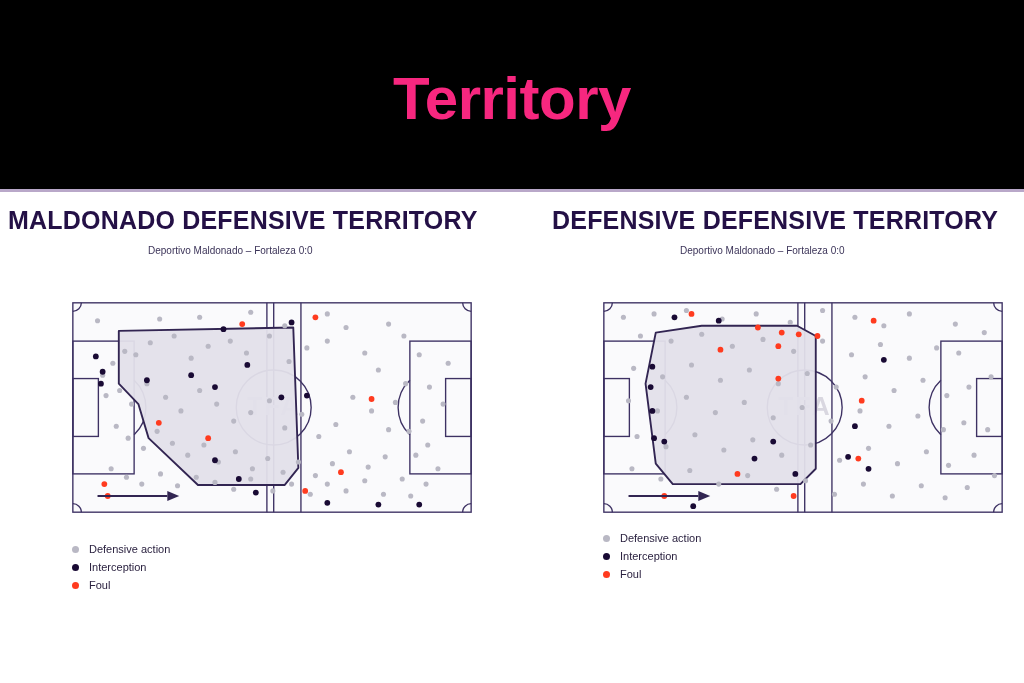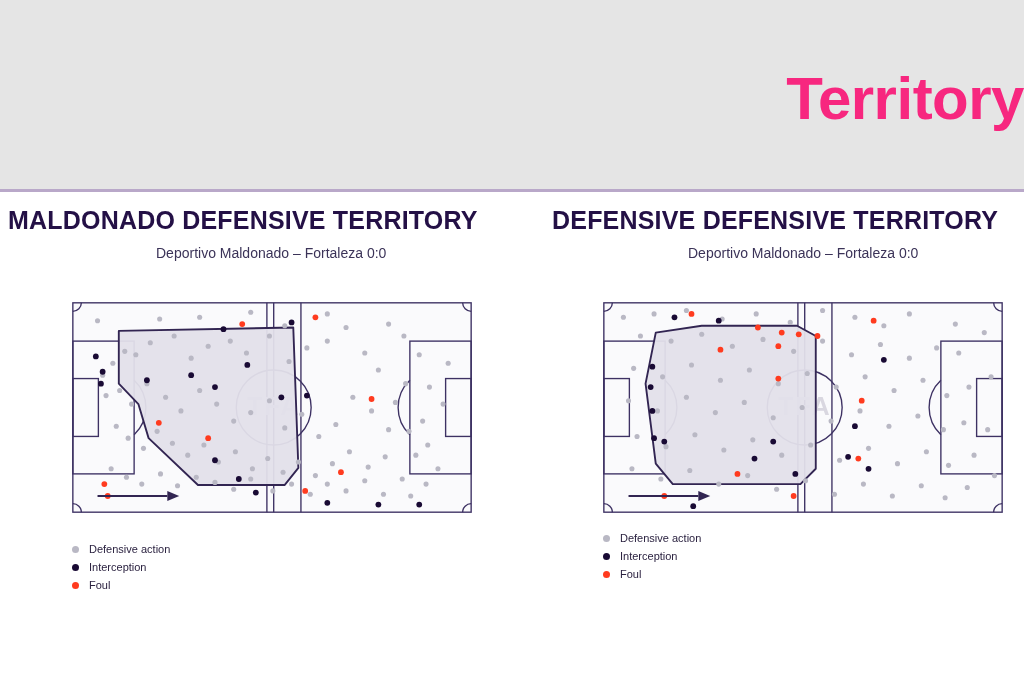--- a/index.html
+++ b/index.html
@@ -7,22 +7,22 @@
   body{
     width:1024px;height:683px;
     background:#ffffff;
     font-family:"Liberation Sans", sans-serif;
     overflow:hidden;
     position:relative;
   }
   
   .banner{
     position:absolute;left:0;top:0;width:1024px;height:189px;
-    background:#e5e5e5;
-    display:flex;align-items:center;justify-content:flex-end;
+    background:#000000;
+    display:flex;align-items:center;justify-content:center;
   }
   .banner-title{
     font-size:60px;font-weight:bold;color:#f7277f;
     letter-spacing:-0.5px;line-height:1;
     font-family:"Liberation Sans", sans-serif;
     margin-top:8px;
   }
   .banner-rule{
     position:absolute;left:0;top:189px;width:1024px;height:3px;
     background:#b9a8c9;
@@ -34,23 +34,22 @@
   .panel-title{
     position:absolute;top:14px;
     font-size:25px;font-weight:bold;color:#241046;
     letter-spacing:0.2px;white-space:nowrap;
     font-family:"Liberation Sans", sans-serif;
   }
   .panel-left .panel-title{left:8px;text-align:center;}
   .panel-right .panel-title{left:12px;}
   .panel-sub{
     position:absolute;top:53px;
-    font-size:14px;color:#3b3358;white-space:nowrap;
+    font-size:10px;color:#3b3358;white-space:nowrap;
     font-family:"Liberation Sans", sans-serif;
-    margin-left:8px;
   }
   .panel-left .panel-sub{left:148px;}
   .panel-right .panel-sub{left:140px;}
   
   .pitch-wrap{position:absolute;}
   .pitch-left{left:72px;top:94px;}
   .pitch-right{left:63px;top:94px;}
   svg{display:block;}
   
   .legend{position:absolute;font-family:"Liberation Sans", sans-serif;}

